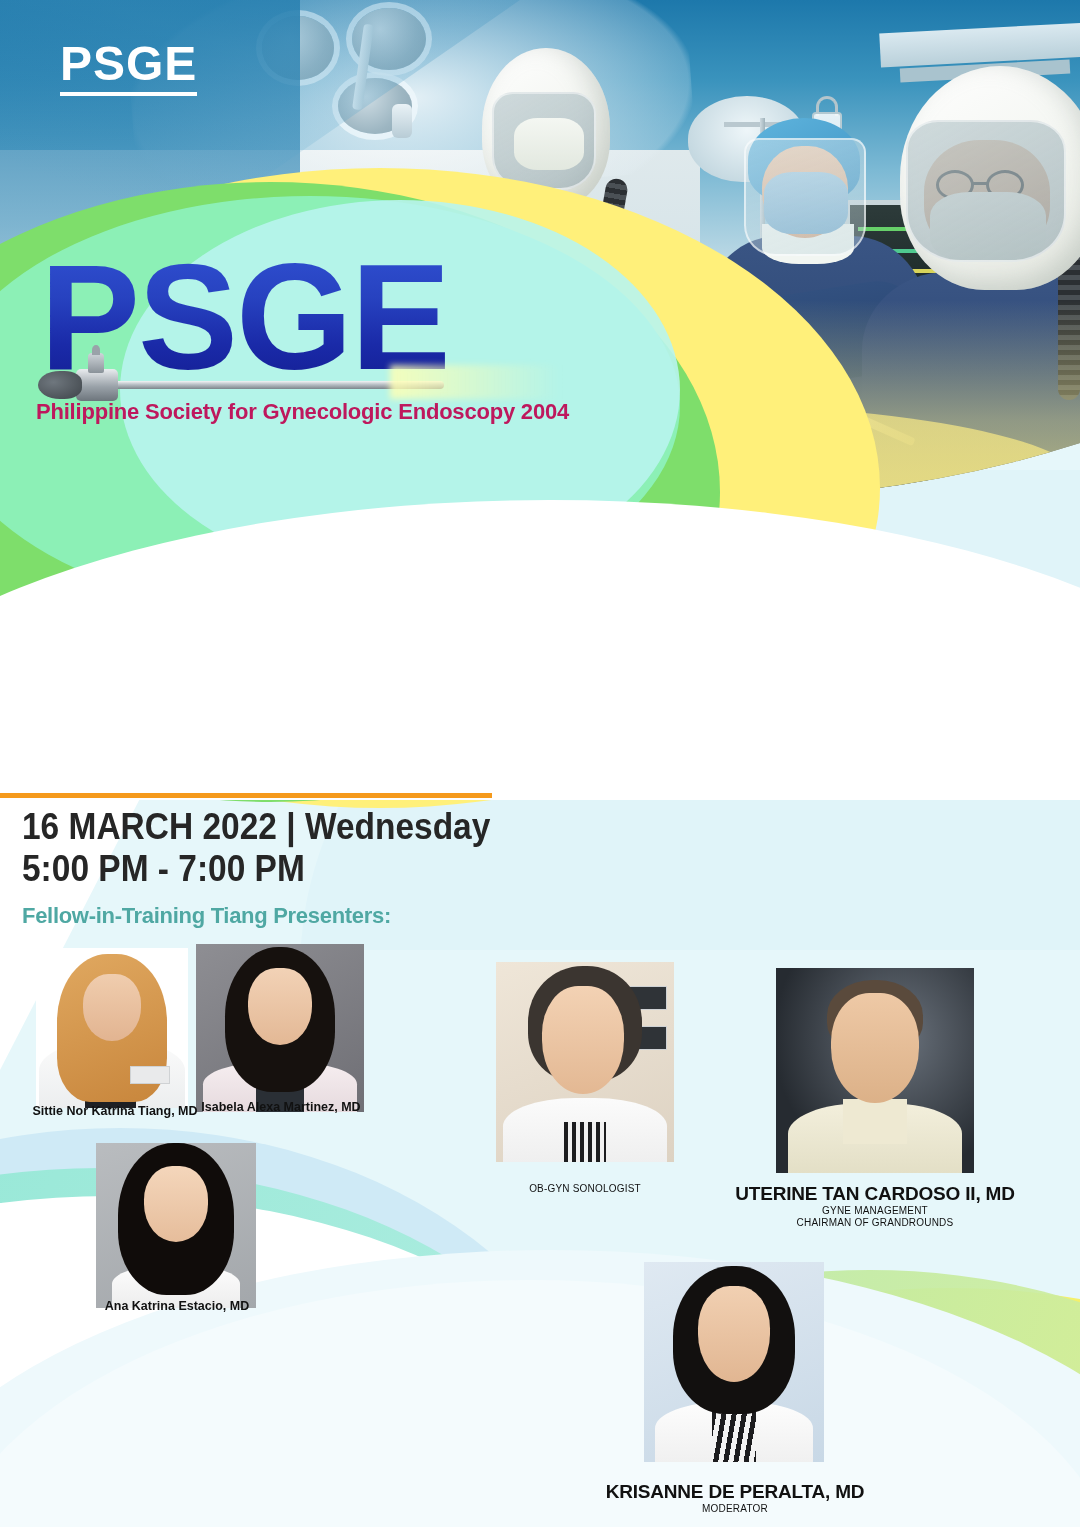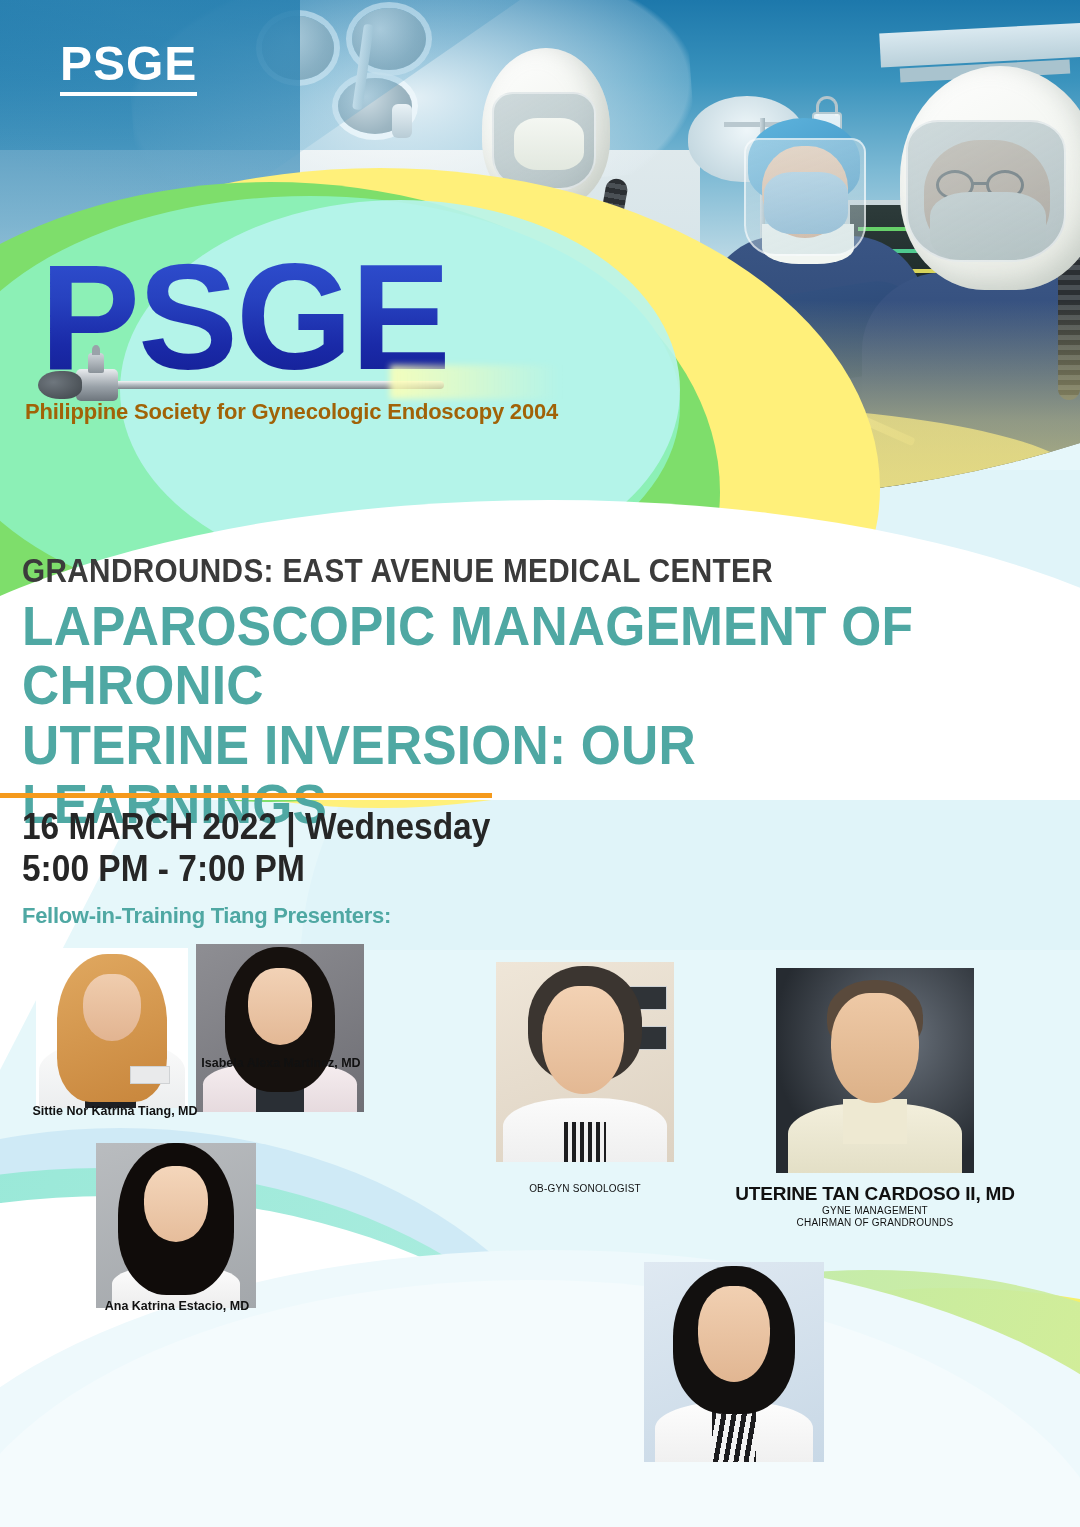--- a/index.html
+++ b/index.html
@@ -336,21 +336,21 @@
     position:absolute; left:62px; top:-22px; width:8px; height:10px;
     background:#9aa2a9; border-radius:50% 50% 0 0;
   }
   .scope-eye{
     position:absolute; left:8px; top:4px; width:44px; height:28px;
     background:radial-gradient(ellipse at 35% 40%,#6f777e,#3e4449);
     border-radius:50% 40% 40% 50%;
   }
   .logo-tagline{
     font-family:"Liberation Sans", sans-serif;
-    font-weight:700; font-size:22px; color:#a16207; margin-top:2px; margin-left:5px;
+    font-weight:700; font-size:22px; color:#be185d; margin-top:2px; margin-left:16px;
     letter-spacing:-.2px;
   }
   .scope-glow{
     position:absolute; left:360px; top:-2px; width:170px; height:34px;
     background:linear-gradient(90deg, rgba(255,255,180,.85), rgba(255,255,200,0));
     filter:blur(3px);
   }
 
   
   .txt{ position:absolute; left:22px; top:552px; z-index:10; width:1050px; }
@@ -478,21 +478,21 @@
     position:absolute; left:38%; top:74%; width:24%; height:26%;
     background:repeating-linear-gradient(100deg,#1d1d1f 0 5px,#f4f4f4 5px 10px);
   }
 
   
   .cap-pres{ font-weight:700; font-size:12.5px; }
   .cap-react-name{ font-weight:700; font-size:19px; letter-spacing:-.2px; }
   .cap-react-role{ font-weight:400; font-size:10px; line-height:1.18; letter-spacing:.2px; }
 
   #cap1{ left:0px; top:1104px; width:230px; }
-  #cap2{ left:186px; top:1056px; width:190px; }
+  #cap2{ left:186px; top:1100px; width:190px; }
   #cap3{ left:86px; top:1299px; width:182px; }
   #cap4{ left:424px; top:1183px; width:322px; }
   #cap5{ left:730px; top:1183px; width:290px; }
   #cap6{ left:580px; top:1481px; width:310px; }
 
   
   .b-blue{
     position:absolute; left:-380px; top:1128px; width:1000px; height:760px;
     background:#cfeaf6; border-radius:50%; z-index:2;
   }
@@ -627,27 +627,20 @@
       <div class="scope-shaft"></div>
       <div class="scope-glow"></div>
       <div class="scope-body"></div>
       <div class="scope-neck"></div>
       <div class="scope-tip"></div>
       <div class="scope-eye"></div>
     </div>
     <div class="logo-tagline">Philippine Society for Gynecologic Endoscopy 2004</div>
   </div>
 
-  <div class="txt">
-    <div class="kicker">GRANDROUNDS: EAST AVENUE MEDICAL CENTER</div>
-    <div class="title">
-      <div>LAPAROSCOPIC MANAGEMENT OF CHRONIC</div>
-      <div>UTERINE INVERSION: OUR LEARNINGS</div>
-    </div>
-  </div>
 
   <div class="rule"></div>
 
   <div class="when">
     <div>16 MARCH 2022   |   Wednesday</div>
     <div>5:00 PM - 7:00 PM</div>
   </div>
 
   <div class="presenters-label">Fellow-in-Training Tiang Presenters:</div>
 
@@ -717,14 +710,18 @@
 
   <div class="photo" id="ph6">
     <div class="pf">
       <div class="pf-bg"></div>
       <div class="pf-coat"></div>
       <div class="inner-top"></div>
       <div class="pf-hair"></div>
       <div class="pf-face"></div>
     </div>
   </div>
+  <div class="caption" id="cap6">
+    <div class="cap-react-name">KRISANNE DE PERALTA, MD</div>
+    <div class="cap-react-role">MODERATOR</div>
+  </div>
 
 </div>
 
 </body></html>

